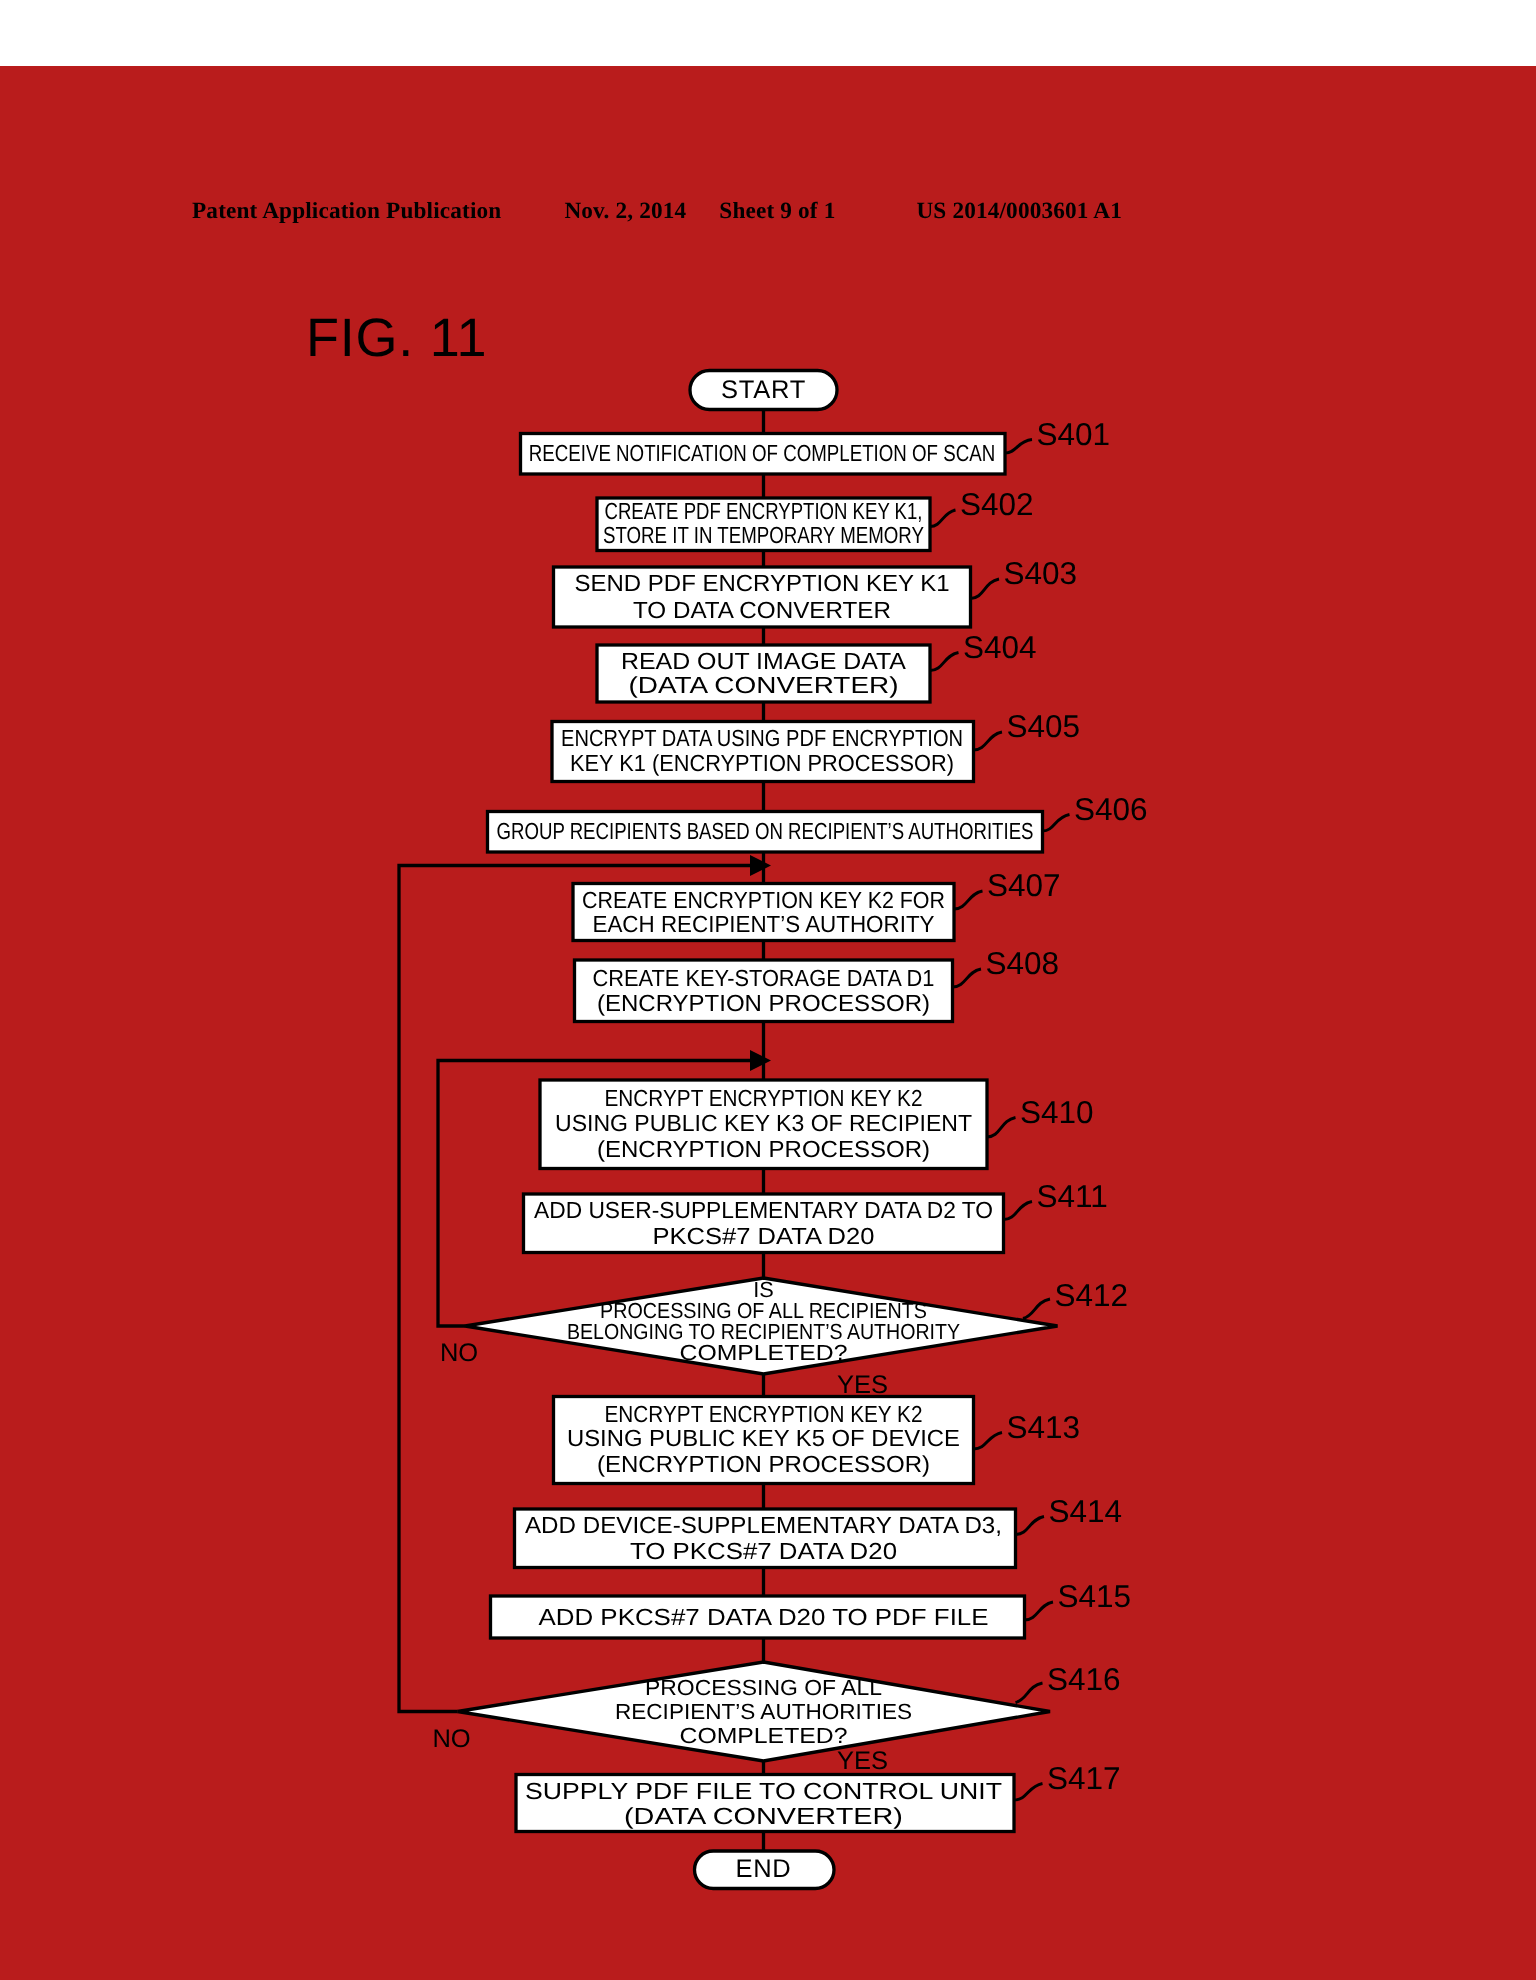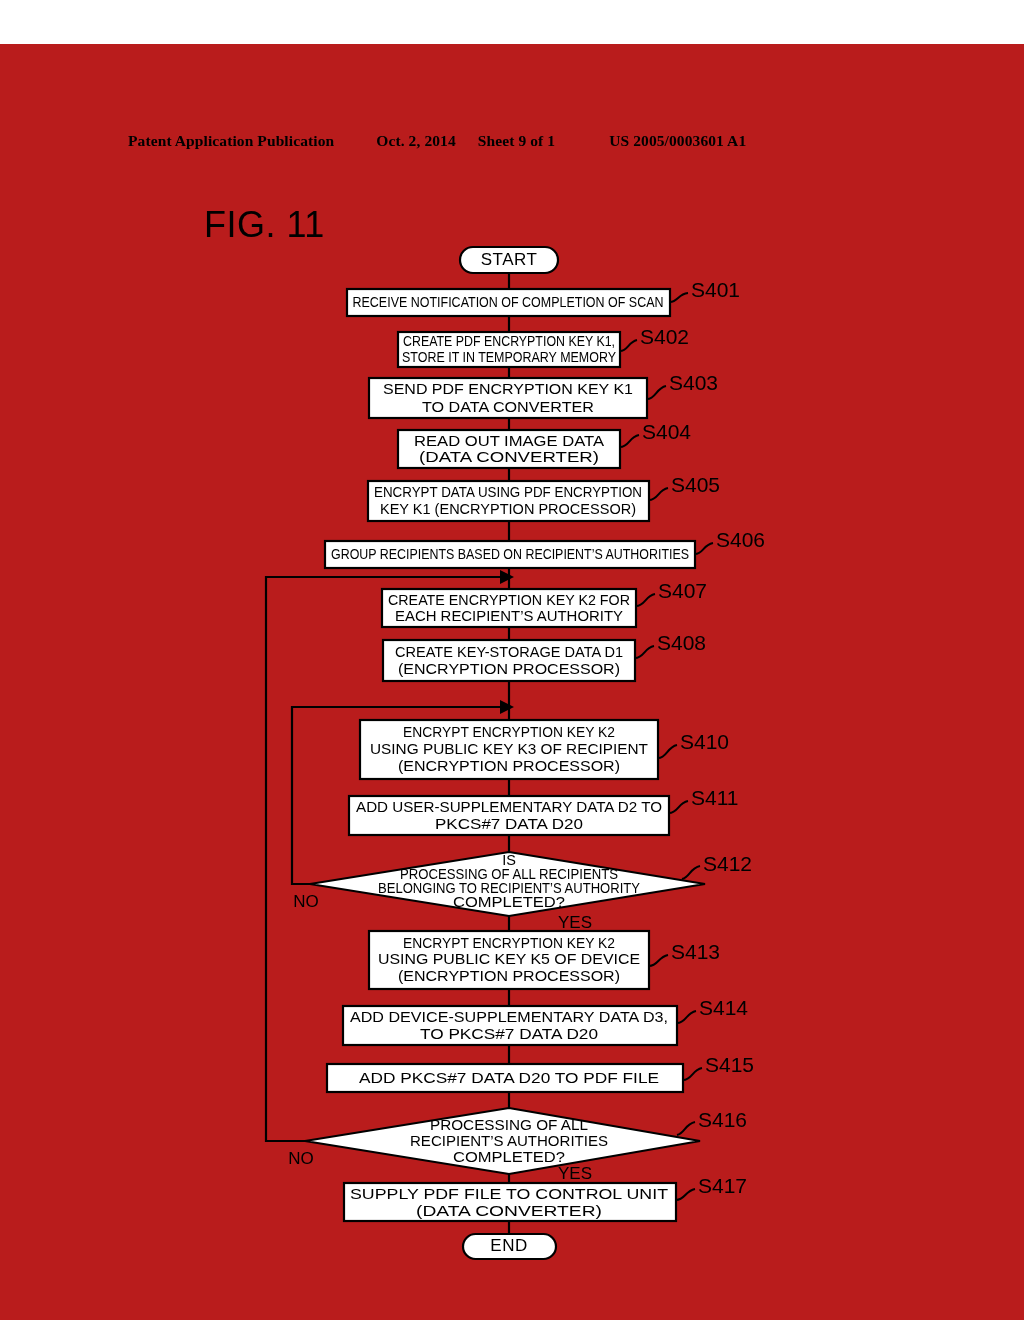--- a/index.html
+++ b/index.html
@@ -121,23 +121,23 @@
     dominant-baseline: middle;
   }
 </style>
 </head>
 <body>
 
 <div class="page">
 
   <div class="page-header">
     <span class="hdr-pub">Patent Application Publication</span>
-    <span class="hdr-date">Oct. 2, 2014</span>
+    <span class="hdr-date">Nov. 2, 2014</span>
     <span class="hdr-sheet">Sheet 9 of 1</span>
-    <span class="hdr-pat">US 2005/0003601 A1</span>
+    <span class="hdr-pat">US 2014/0003601 A1</span>
   </div>
 
   <div class="fig-label">FIG. 11</div>
 
   <svg class="flow-svg" viewBox="0 0 1024 1320">
 
     <g>
 
       <line class="flow-line" x1="509" y1="229" x2="509" y2="245"></line>
 

